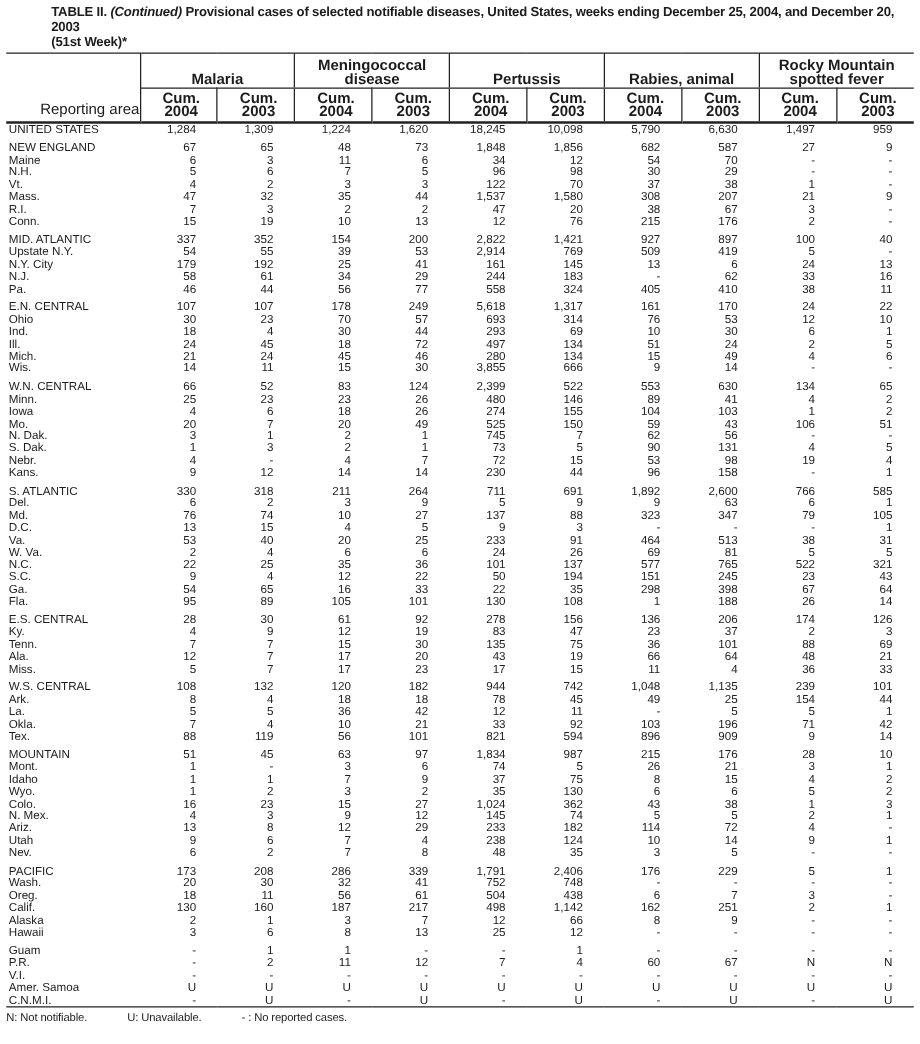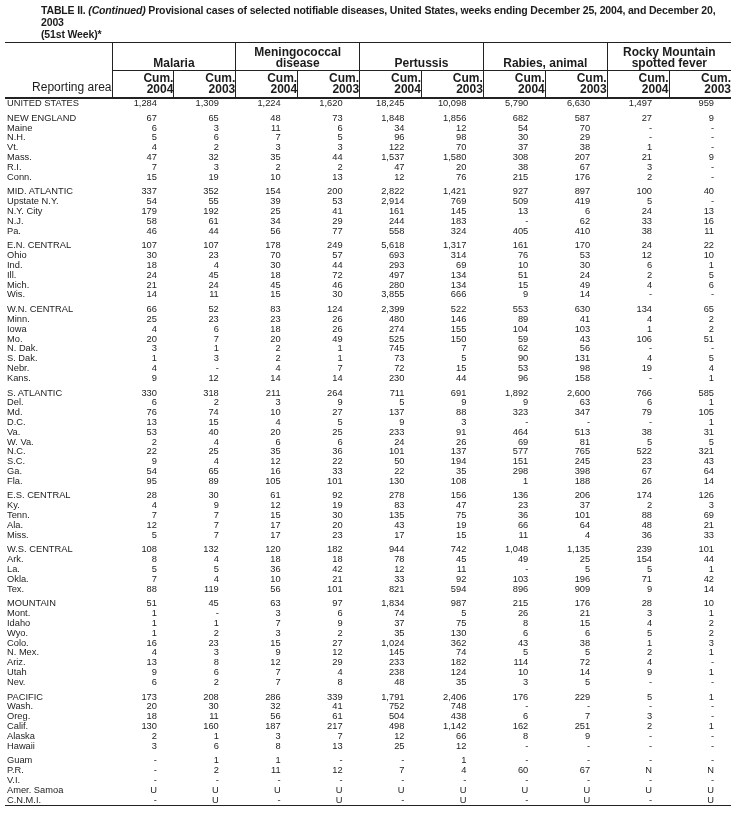--- a/index.html
+++ b/index.html
@@ -50,21 +50,21 @@
   th.grp {
     border-left: 1px solid #222;
     border-bottom: 1px solid #222;
     text-align: center;
     line-height: 10.5px;
     padding: 4px 2px 2px 2px;
   }
   th.sub {
     border-left: 1px solid #222;
     border-bottom: 2px solid #222;
-    text-align: right;
+    text-align: center;
     line-height: 10.5px;
     padding: 2px 0 3px 4px;
   }
   tbody td {
     font-size: 9.3px;
     line-height: 9.8px;
     height: 9.7px;
     padding: 0;
     white-space: nowrap;
   }
@@ -1024,15 +1024,18 @@
           <td class="num">U</td>
           <td class="num">-</td>
           <td class="num">U</td>
           <td class="num">-</td>
           <td class="num">U</td>
         </tr>
       </tbody>
   </table>
 
   <div class="footnotes">
+    <div>
+      <span class="fn-seg">N: Not notifiable.</span><span class="fn-seg">U: Unavailable.</span><span>- : No reported cases.</span>
+    </div>
   </div>
 
 </div>
 
 </body></html>

